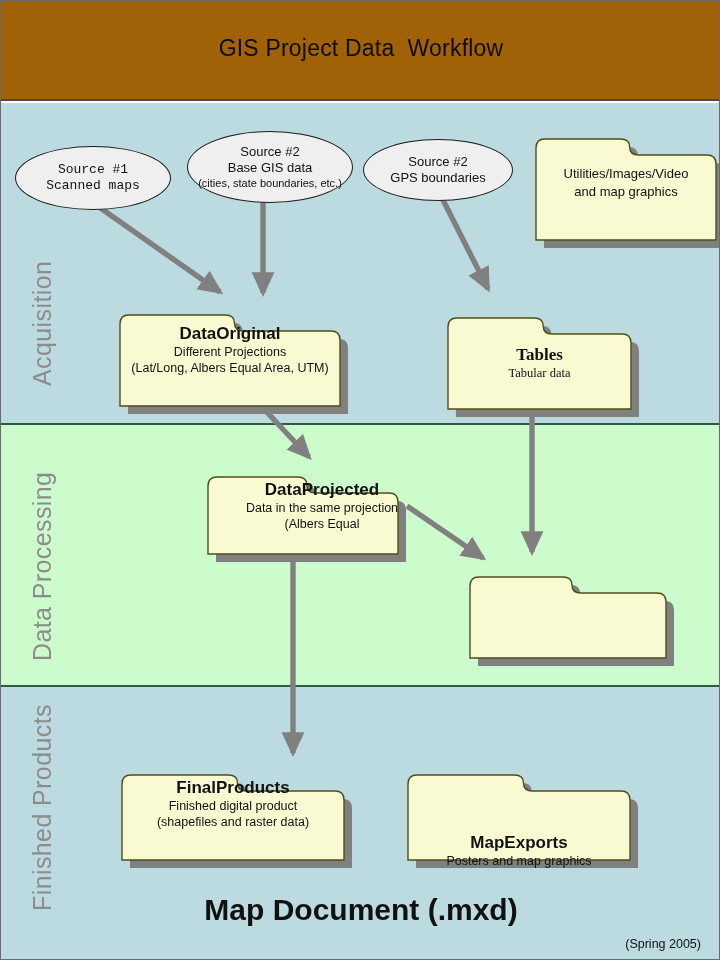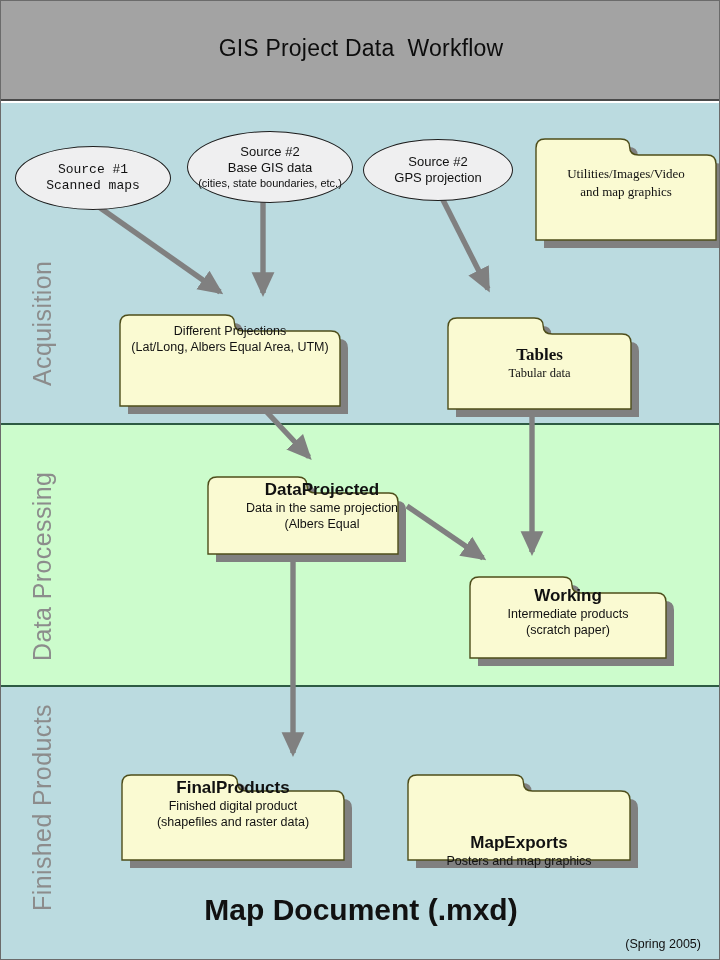--- a/index.html
+++ b/index.html
@@ -14,21 +14,21 @@
     width:720px;height:960px;
     box-sizing:border-box;
     border:1px solid #6b6b6b;
     background:#ffffff;
     overflow:hidden;
   }
 
   
   #title-banner{
     position:absolute;left:0;top:0;width:720px;height:100px;
-    background:#a3a3a3;
+    background:#a16207;
     border-bottom:2px solid #4a4a4a;
     box-sizing:border-box;
   }
   #title-text{
     position:absolute;left:0;top:34px;width:720px;
     text-align:center;
     font-size:23px;color:#0d0d0d;
     letter-spacing:.2px;
     white-space:pre;
   }
@@ -86,21 +86,21 @@
     position:absolute;left:0;right:0;
     text-align:center;
     color:#111;
     z-index:2;
   }
   .ftitle{font-size:17px;font-weight:bold;line-height:21px;}
   .fsub{font-size:12.5px;line-height:16px;}
   .fplain{font-size:13px;line-height:18px;}
 
   #f-utilities{left:534px;top:124px;width:182px;height:116px;}
-  #f-utilities .ftext{top:40px;font-family:Liberation Serif, serif;}
+  #f-utilities .ftext{top:40px;}
   #f-dataoriginal{left:118px;top:300px;width:222px;height:106px;}
   #f-dataoriginal .ftext{top:22px;}
   #f-tables{left:446px;top:303px;width:185px;height:106px;font-family:Liberation Serif, serif;}
   #f-tables .ftext{top:40px;}
   #f-dataprojected{left:206px;top:462px;width:192px;height:92px;}
   #f-dataprojected .ftext{top:16px;padding-left:38px;}
   #f-working{left:468px;top:562px;width:198px;height:96px;}
   #f-working .ftext{top:22px;}
   #f-finalproducts{left:120px;top:760px;width:224px;height:100px;}
   #f-finalproducts .ftext{top:16px;}
@@ -169,40 +169,41 @@
     <div class="l1">Source #1</div>
     <div class="l2">Scanned maps</div>
   </div>
   <div class="ellipse" id="src2">
     <div class="l1">Source #2</div>
     <div class="l2">Base GIS data</div>
     <div class="l3">(cities, state boundaries, etc.)</div>
   </div>
   <div class="ellipse" id="src3">
     <div class="l1">Source #2</div>
-    <div class="l2">GPS projection</div>
+    <div class="l2">GPS boundaries</div>
   </div>
 
   <div class="folder" id="f-utilities">
     <svg width="190" height="124" viewBox="0 0 190 124">
         <path d="M 1,107 L 1,23 Q 1,14 10,14 L 85.64,14 Q 94.64,14 94.64,22 L 94.64,22 Q 94.64,30 103.64,30 L 172,30 Q 181,30 181,39 L 181,115 L 1,115 Z" fill="#808080" transform="translate(8,8)"></path>
         <path d="M 1,107 L 1,23 Q 1,14 10,14 L 85.64,14 Q 94.64,14 94.64,22 L 94.64,22 Q 94.64,30 103.64,30 L 172,30 Q 181,30 181,39 L 181,115 L 1,115 Z" fill="#fafad2" stroke="#4d4d1a" stroke-width="1.4"></path>
       </svg>
     <div class="ftext">
       <div class="fplain">Utilities/Images/Video</div>
       <div class="fplain">and map graphics</div>
     </div>
   </div>
 
   <div class="folder" id="f-dataoriginal">
     <svg width="230" height="114" viewBox="0 0 230 114">
         <path d="M 1,97 L 1,23 Q 1,14 10,14 L 106.44,14 Q 115.44,14 115.44,22 L 115.44,22 Q 115.44,30 124.44,30 L 212,30 Q 221,30 221,39 L 221,105 L 1,105 Z" fill="#808080" transform="translate(8,8)"></path>
         <path d="M 1,97 L 1,23 Q 1,14 10,14 L 106.44,14 Q 115.44,14 115.44,22 L 115.44,22 Q 115.44,30 124.44,30 L 212,30 Q 221,30 221,39 L 221,105 L 1,105 Z" fill="#fafad2" stroke="#4d4d1a" stroke-width="1.4"></path>
       </svg>
     <div class="ftext">
+      <div class="ftitle">DataOriginal</div>
       <div class="fsub">Different Projections</div>
       <div class="fsub">(Lat/Long, Albers Equal Area, UTM)</div>
     </div>
   </div>
 
   <div class="folder" id="f-tables">
     <svg width="193" height="114" viewBox="0 0 193 114">
         <path d="M 1,97 L 1,23 Q 1,14 10,14 L 87.2,14 Q 96.2,14 96.2,22 L 96.2,22 Q 96.2,30 105.2,30 L 175,30 Q 184,30 184,39 L 184,105 L 1,105 Z" fill="#808080" transform="translate(8,8)"></path>
         <path d="M 1,97 L 1,23 Q 1,14 10,14 L 87.2,14 Q 96.2,14 96.2,22 L 96.2,22 Q 96.2,30 105.2,30 L 175,30 Q 184,30 184,39 L 184,105 L 1,105 Z" fill="#fafad2" stroke="#4d4d1a" stroke-width="1.4"></path>
       </svg>
@@ -222,25 +223,20 @@
       <div class="fsub">Data in the same projection</div>
       <div class="fsub">(Albers Equal</div>
     </div>
   </div>
 
   <div class="folder" id="f-working">
     <svg width="206" height="104" viewBox="0 0 206 104">
         <path d="M 1,87 L 1,23 Q 1,14 10,14 L 93.96000000000001,14 Q 102.96000000000001,14 102.96000000000001,22 L 102.96000000000001,22 Q 102.96000000000001,30 111.96000000000001,30 L 188,30 Q 197,30 197,39 L 197,95 L 1,95 Z" fill="#808080" transform="translate(8,8)"></path>
         <path d="M 1,87 L 1,23 Q 1,14 10,14 L 93.96000000000001,14 Q 102.96000000000001,14 102.96000000000001,22 L 102.96000000000001,22 Q 102.96000000000001,30 111.96000000000001,30 L 188,30 Q 197,30 197,39 L 197,95 L 1,95 Z" fill="#fafad2" stroke="#4d4d1a" stroke-width="1.4"></path>
       </svg>
-    <div class="ftext">
-      <div class="ftitle">Working</div>
-      <div class="fsub">Intermediate products</div>
-      <div class="fsub">(scratch paper)</div>
-    </div>
   </div>
 
   <div class="folder" id="f-finalproducts">
     <svg width="232" height="108" viewBox="0 0 232 108">
         <path d="M 1,91 L 1,23 Q 1,14 10,14 L 107.48,14 Q 116.48,14 116.48,22 L 116.48,22 Q 116.48,30 125.48,30 L 214,30 Q 223,30 223,39 L 223,99 L 1,99 Z" fill="#808080" transform="translate(8,8)"></path>
         <path d="M 1,91 L 1,23 Q 1,14 10,14 L 107.48,14 Q 116.48,14 116.48,22 L 116.48,22 Q 116.48,30 125.48,30 L 214,30 Q 223,30 223,39 L 223,99 L 1,99 Z" fill="#fafad2" stroke="#4d4d1a" stroke-width="1.4"></path>
       </svg>
     <div class="ftext">
       <div class="ftitle">FinalProducts</div>
       <div class="fsub">Finished digital product</div>

